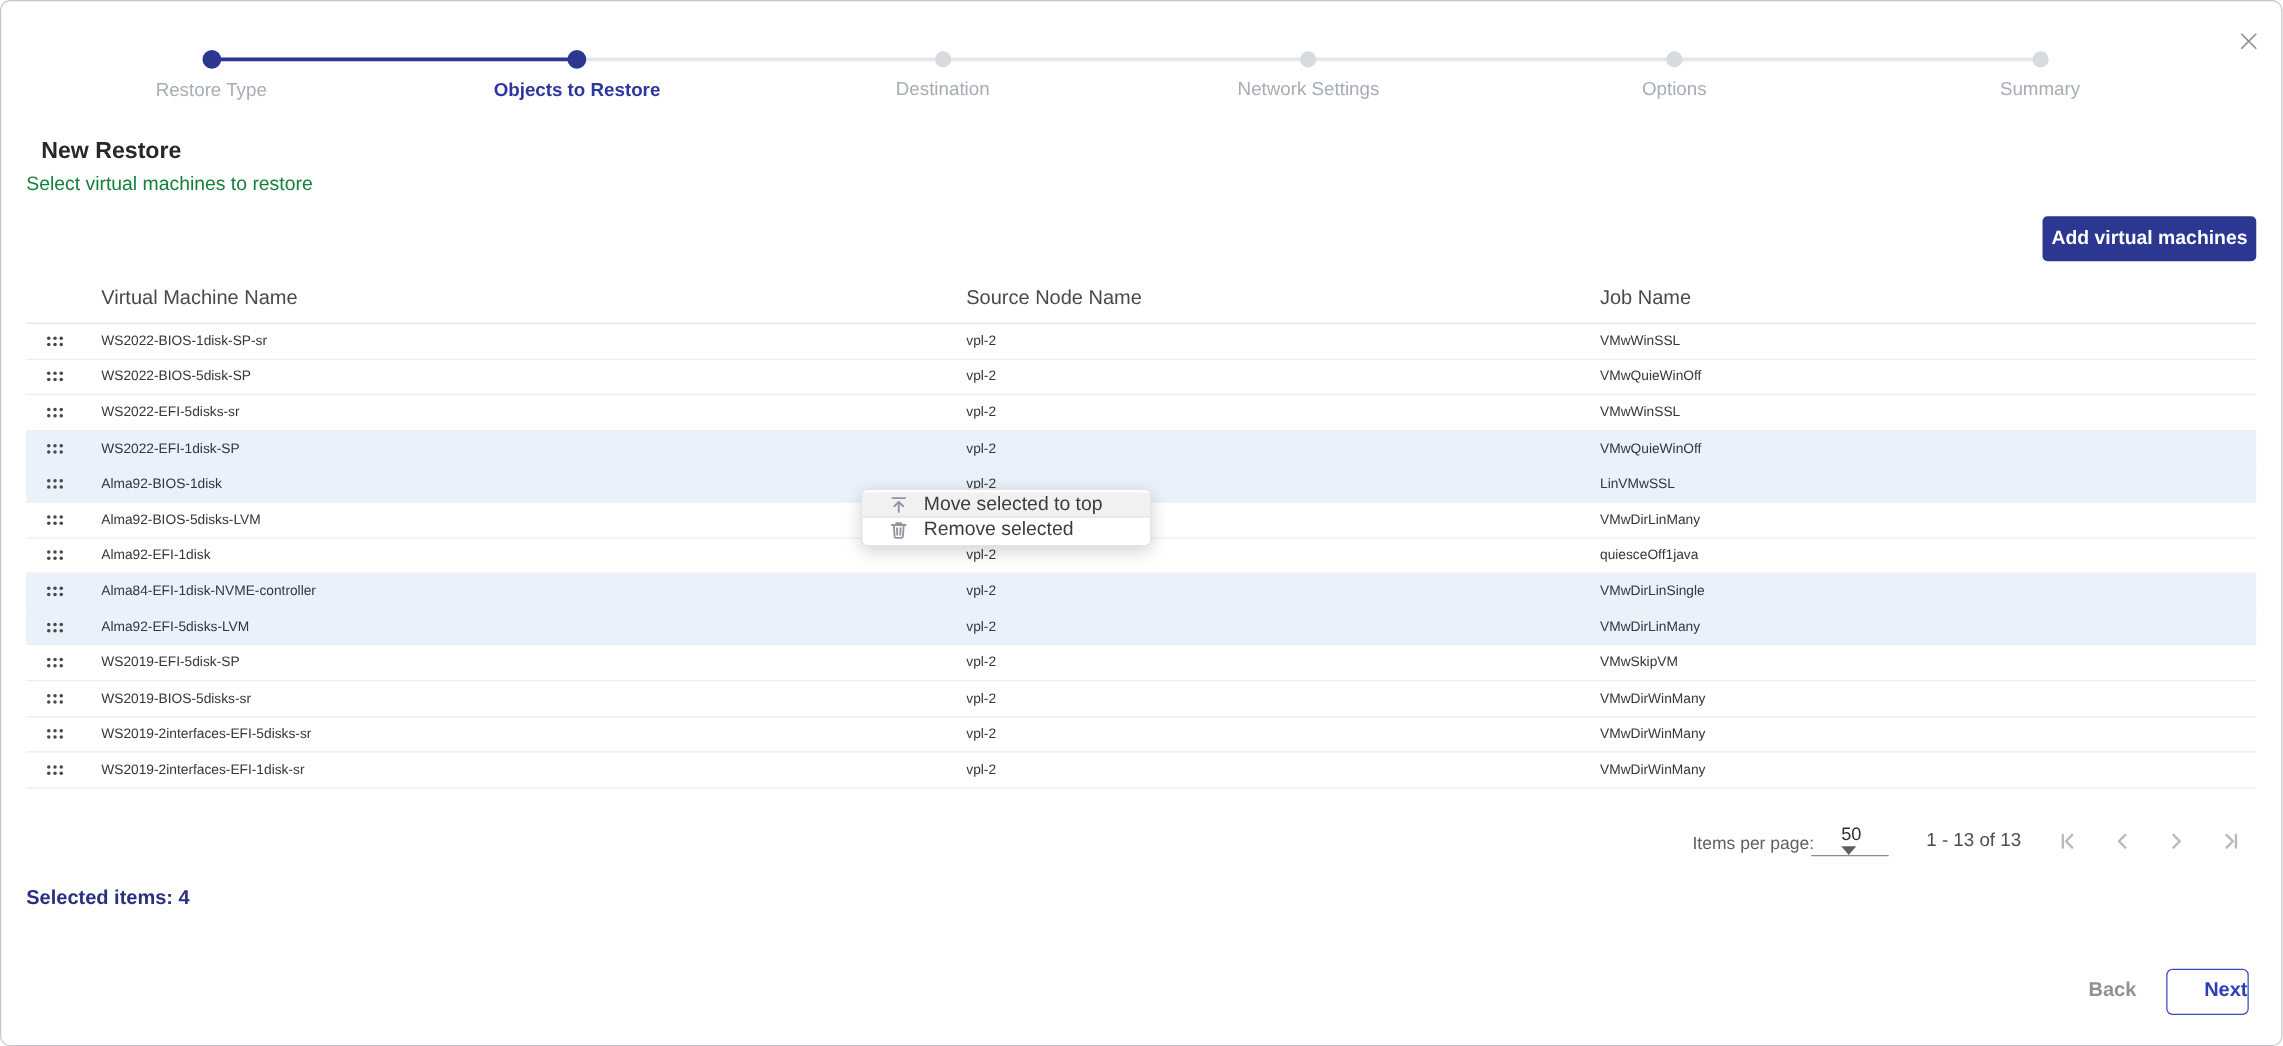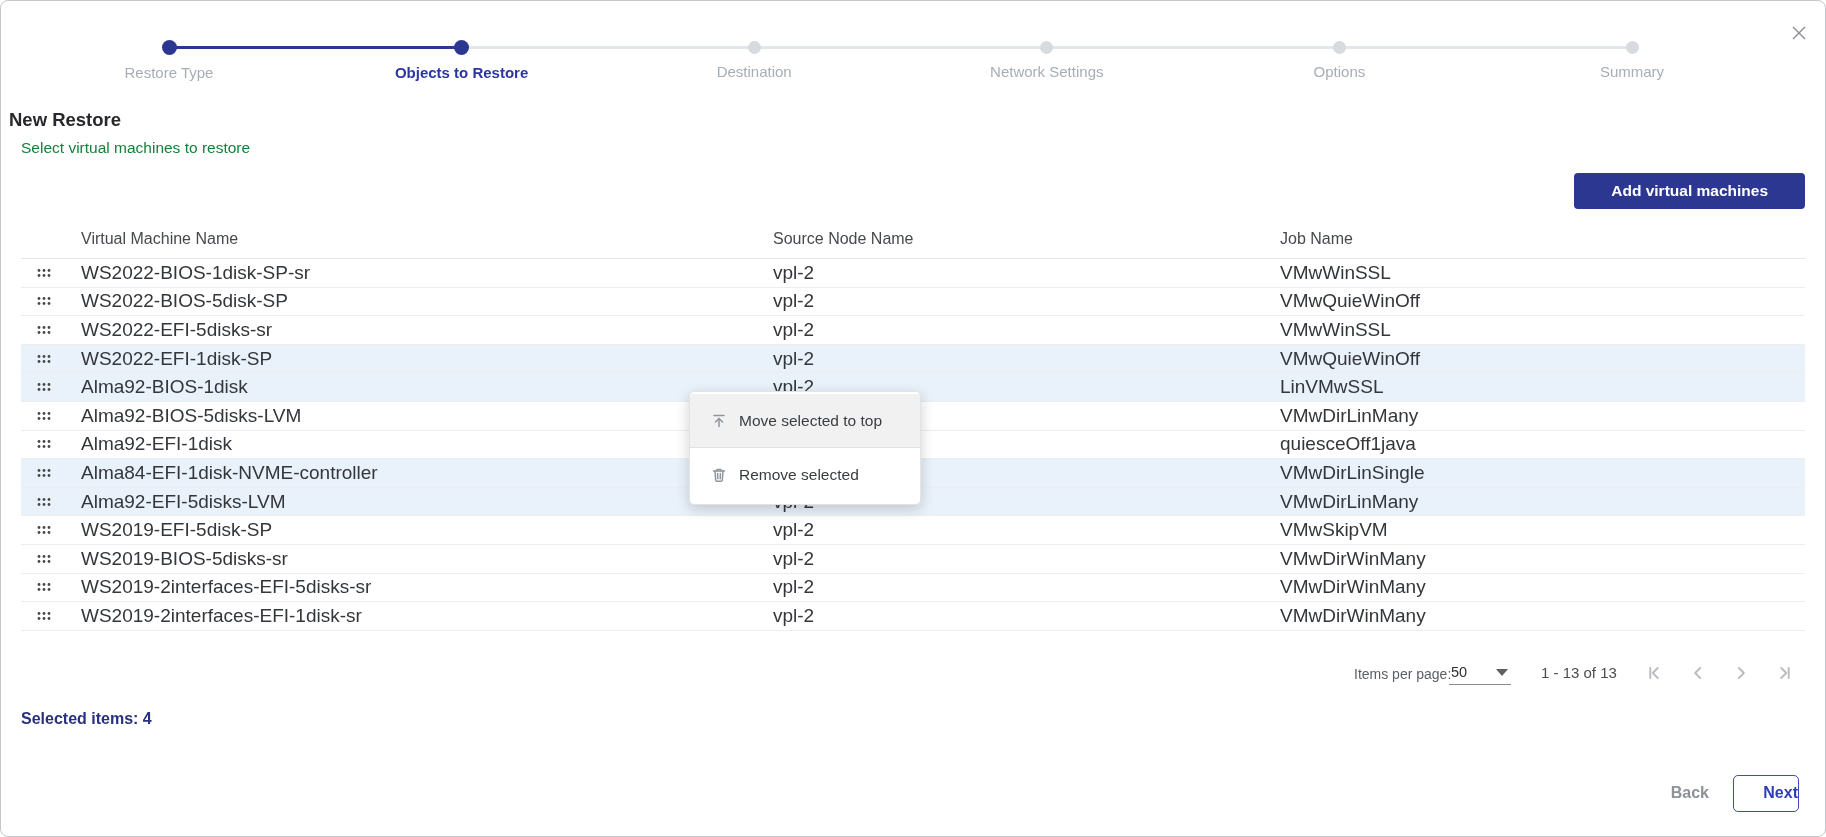--- a/index.html
+++ b/index.html
@@ -14,50 +14,50 @@
   .stepper { position: absolute; top: 0; left: 0; width: 100%; height: 90px; }
   .track { position: absolute; left: 168px; top: 45px; width: 1463px; height: 3px; background: #e4e7ea; border-radius: 2px; }
   .track-progress { position: absolute; left: 168px; top: 45px; width: 293px; height: 3px; background: #2c3792; border-radius: 2px; }
   .step { position: absolute; top: 39px; width: 240px; transform: translateX(-50%); text-align: center; cursor: pointer; }
   .step .dot { display: block; width: 13px; height: 13px; margin: 1px auto 0; border-radius: 50%; background: #d7dbdf; }
   .step.completed .dot, .step.active .dot { width: 15px; height: 15px; margin-top: 0; background: #2c3792; }
   .step .step-label { display: block; margin-top: 9px; font-size: 15px; color: #a7adb5; }
   .step.active .step-label { color: #2d35a0; font-weight: bold; }
 
   
-  .page-title { position: absolute; left: 8px; top: 108px; font-size: 18.5px; font-weight: bold; color: #26282b; }
+  .page-title { position: absolute; left: 32px; top: 108px; font-size: 18.5px; font-weight: bold; color: #26282b; }
   .page-subtitle { position: absolute; left: 20px; top: 138px; font-size: 15.5px; color: #15803d; }
 
-  .add-btn { position: absolute; top: 172px; right: 20px; height: 36px; padding: 0 37px; background: #2c3792; border: none; border-radius: 4px;
+  .add-btn { position: absolute; top: 172px; right: 20px; height: 36px; padding: 0 7px; background: #2c3792; border: none; border-radius: 4px;
              color: #fff; font-family: inherit; font-size: 15.5px; font-weight: bold; cursor: pointer; }
 
   
   .vm-table { position: absolute; left: 20px; right: 20px; top: 218px; }
   .thead { display: flex; align-items: center; height: 40px; border-bottom: 1px solid #e3e4e6; font-size: 16px; color: #46494e; }
-  .trow { display: flex; align-items: center; height: 28.6px; border-bottom: 1px solid #ededee; font-size: 19px; color: #33363a; cursor: pointer; }
+  .trow { display: flex; align-items: center; height: 28.6px; border-bottom: 1px solid #ededee; font-size: 11px; color: #33363a; cursor: pointer; }
   .trow.selected { background: #e9f1fb; }
   .cell-handle { width: 60px; padding-left: 16px; display: flex; align-items: center; flex: none; }
   .col-vm { width: 692px; flex: none; white-space: nowrap; overflow: hidden; }
   .col-src { width: 507px; flex: none; white-space: nowrap; overflow: hidden; }
   .col-job { flex: 1; white-space: nowrap; overflow: hidden; }
   .drag-handle { display: inline-flex; cursor: grab; }
 
   
   .context-menu { position: absolute; left: 688px; top: 390px; width: 232px; padding: 2px 0; background: #fff; border: 1px solid #e3e3e3;
                   border-radius: 5px; box-shadow: 0 4px 14px rgba(0,0,0,0.18); z-index: 20; }
-  .menu-item { display: flex; align-items: center; height: 54px; padding: 0 16px 0 21px; font-size: 15.5px; color: #3a3d40; cursor: pointer; }
+  .menu-item { display: flex; align-items: center; height: 20px; padding: 0 16px 0 21px; font-size: 15.5px; color: #3a3d40; cursor: pointer; }
   .menu-item.hovered { background: #f1f1f2; border-bottom: 1px solid #e2e2e2; }
   .menu-item .mi-icon { width: 16px; height: 16px; margin-right: 12px; flex: none; }
   .menu-item svg { stroke: #8f969e; stroke-width: 1.5; fill: none; stroke-linecap: round; stroke-linejoin: round; }
 
   
   .pagination { position: absolute; left: 1340px; right: 20px; top: 652px; height: 40px; font-size: 14px; color: #5c6066; }
   .ipp-label { position: absolute; left: 13px; top: 13px; }
   .ipp-select { position: absolute; left: 108px; top: 7px; width: 62px; height: 25px; display: flex; align-items: center;
-                justify-content: space-between; border-bottom: 1px solid #8a8d91; cursor: pointer; }
+                justify-content: space-between; border-bottom: 1px solid #8a8d91; cursor: pointer; flex-direction: column; }
   .ipp-value { font-size: 14.5px; color: #2c2e30; padding-left: 2px; }
   .caret-down { width: 0; height: 0; border-left: 6px solid transparent; border-right: 6px solid transparent; border-top: 7px solid #5c6066; margin-right: 3px; }
   .range-label { position: absolute; left: 200px; top: 11px; font-size: 15px; color: #4a4e52; }
   .pager { position: absolute; left: 305px; top: 11px; display: flex; gap: 25px; }
   .pager button { width: 18px; height: 18px; background: none; border: none; padding: 0; cursor: default; }
   .pager svg { stroke: #b7bbc0; stroke-width: 1.7; fill: none; stroke-linecap: round; stroke-linejoin: round; }
 
   .selected-summary { position: absolute; left: 20px; top: 709px; font-size: 16px; font-weight: bold; color: #29307f; }
 
   

